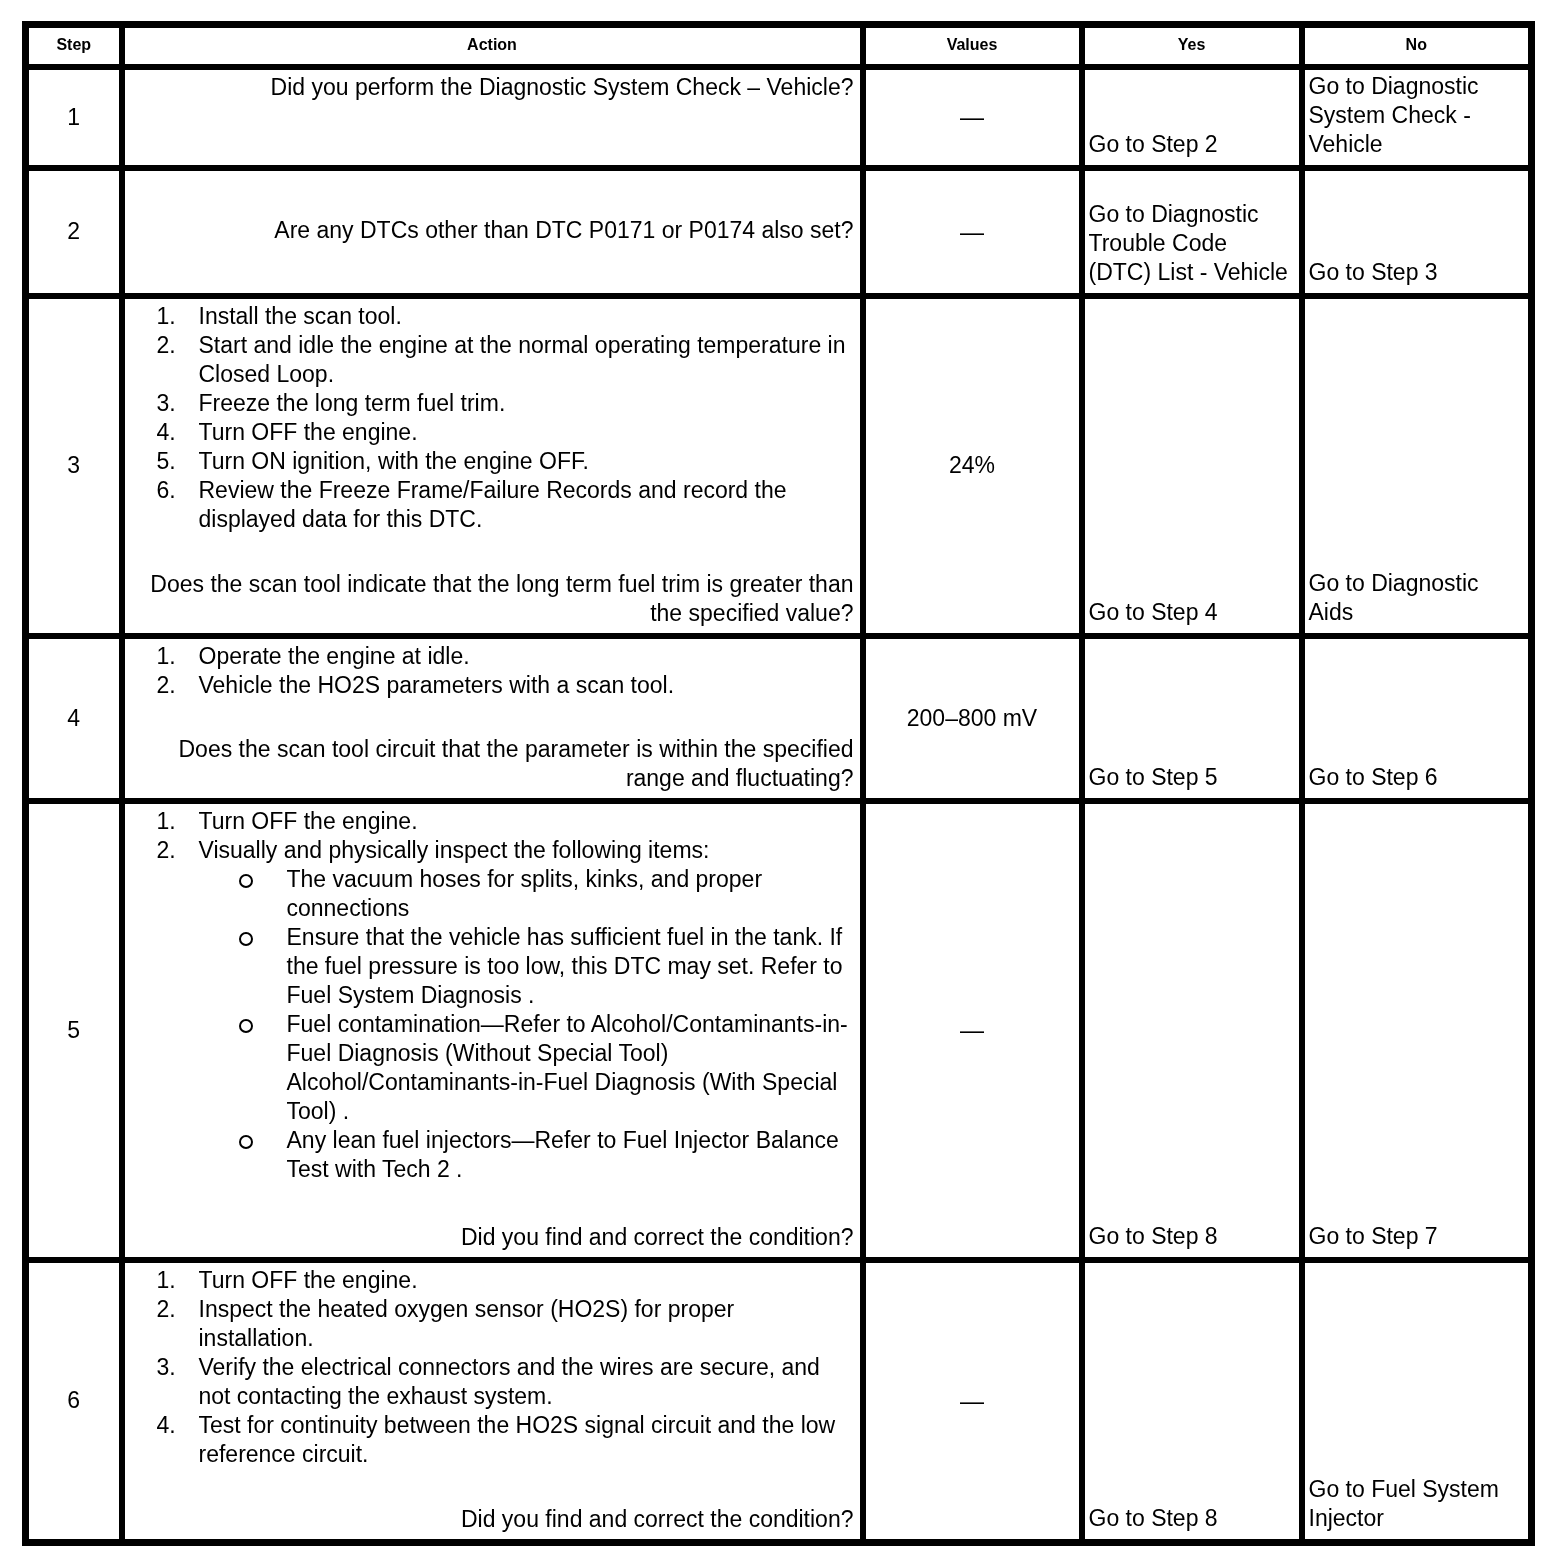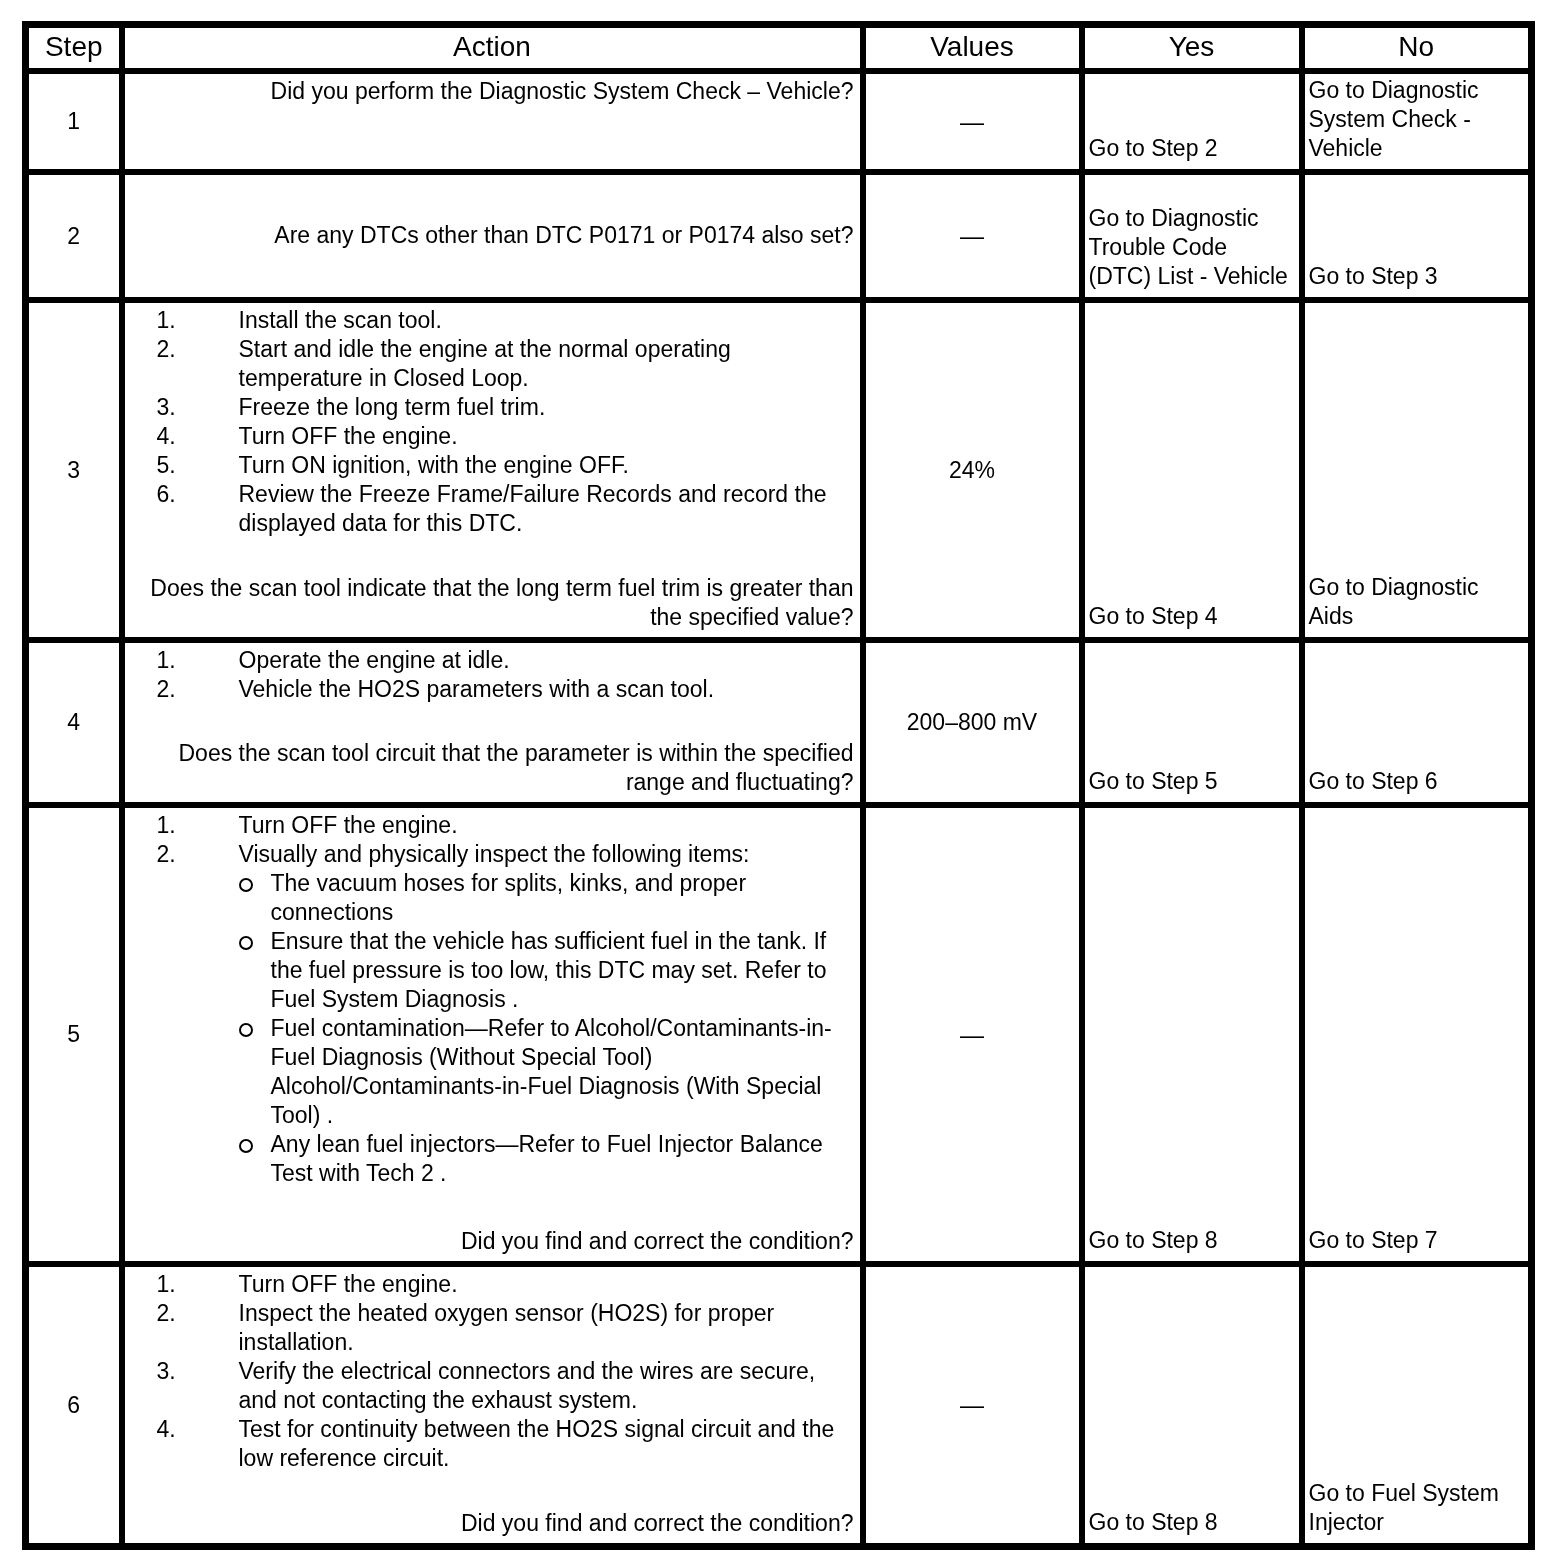--- a/index.html
+++ b/index.html
@@ -11,42 +11,42 @@
   }
   .wrap { padding:21px 0 0 22px; }
   table.diag {
     border-collapse:collapse;
     table-layout:fixed;
     width:1506px;
     border:7px solid #000;
   }
   th, td { border:6px solid #000; padding:0; }
   th {
-    font-size:28px; font-weight:normal; text-align:center;
+    font-size:16px; font-weight:bold; text-align:center;
     padding:3px 0 5px 0;
   }
   td { font-size:23px; line-height:29px; vertical-align:top; }
 
   td.step   { text-align:center; vertical-align:middle; }
   td.values { text-align:center; vertical-align:middle; }
   td.yn     { text-align:left; vertical-align:bottom; padding:2px 4px 6px 4px; }
 
   td.action { padding:3px 6px 5px 8px; }
   td.action.middle { vertical-align:middle; }
 
   .aflex { display:flex; flex-direction:column; justify-content:space-between; }
   .question { text-align:right; }
 
   .olist { }
   .orow { display:flex; }
   .onum { flex:none; width:66px; padding-left:24px; box-sizing:border-box; }
-  .otxt { flex:1;margin-left:40px; }
+  .otxt { flex:1; }
 
   .ulist { margin-left:88px; }
-  .urow { display:flex; }
+  .urow { display:flex;gap:16px; }
   .ubul { flex:none; width:50px; display:flex; justify-content:center; align-items:flex-start; }
   .circle {
     width:10px; height:10px; margin-top:9px;
     border:2px solid #000; border-radius:50%;
     display:inline-block;
   }
   .usub { flex:1; }
 
   .dash { font-size:24px; }
 </style>

